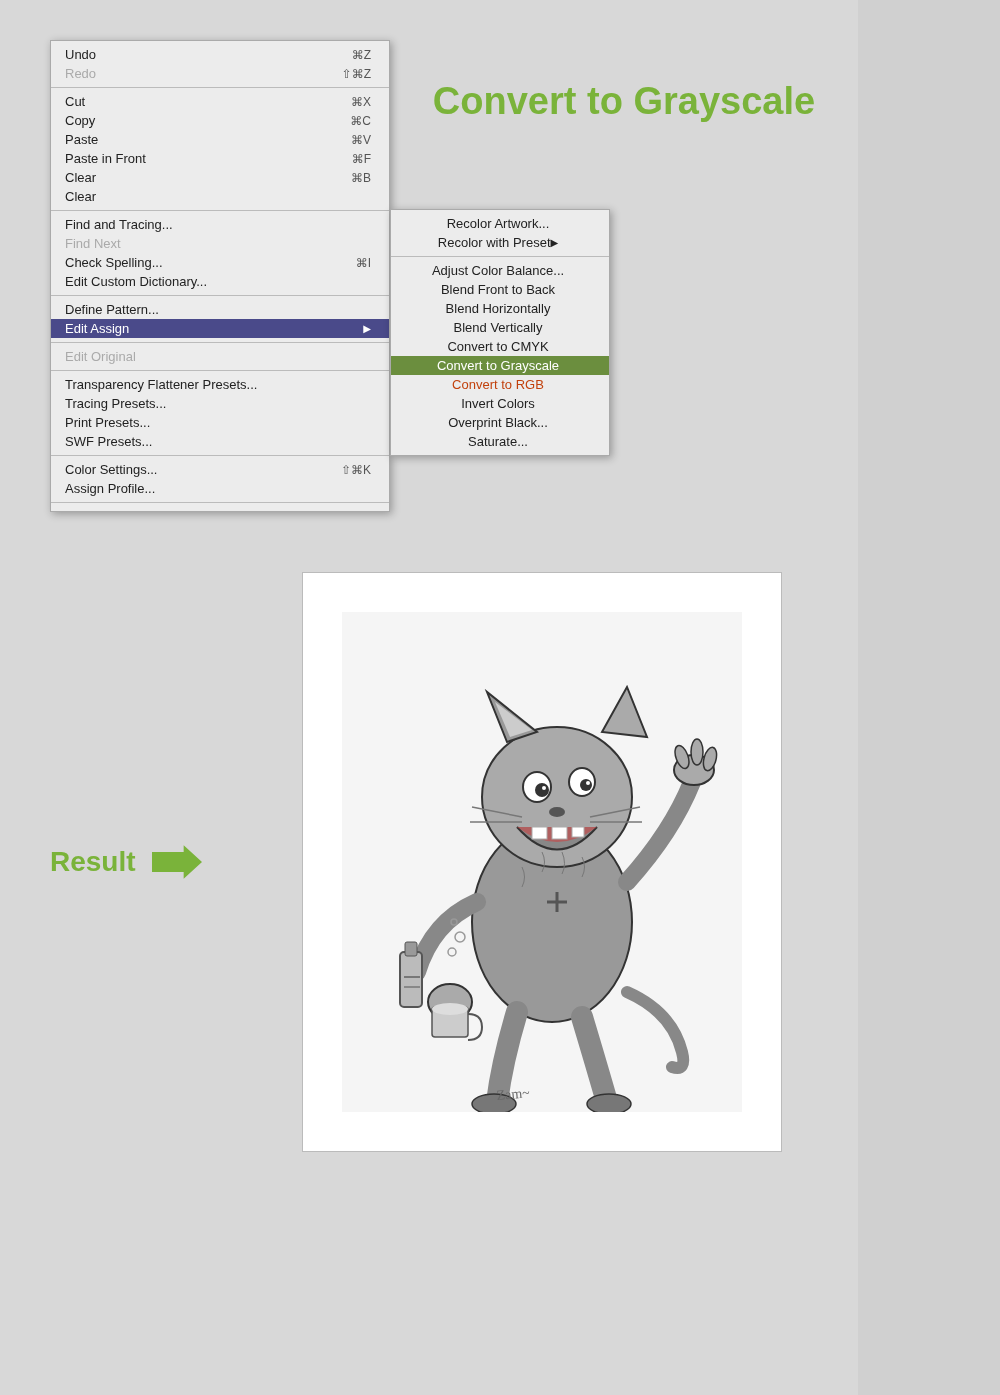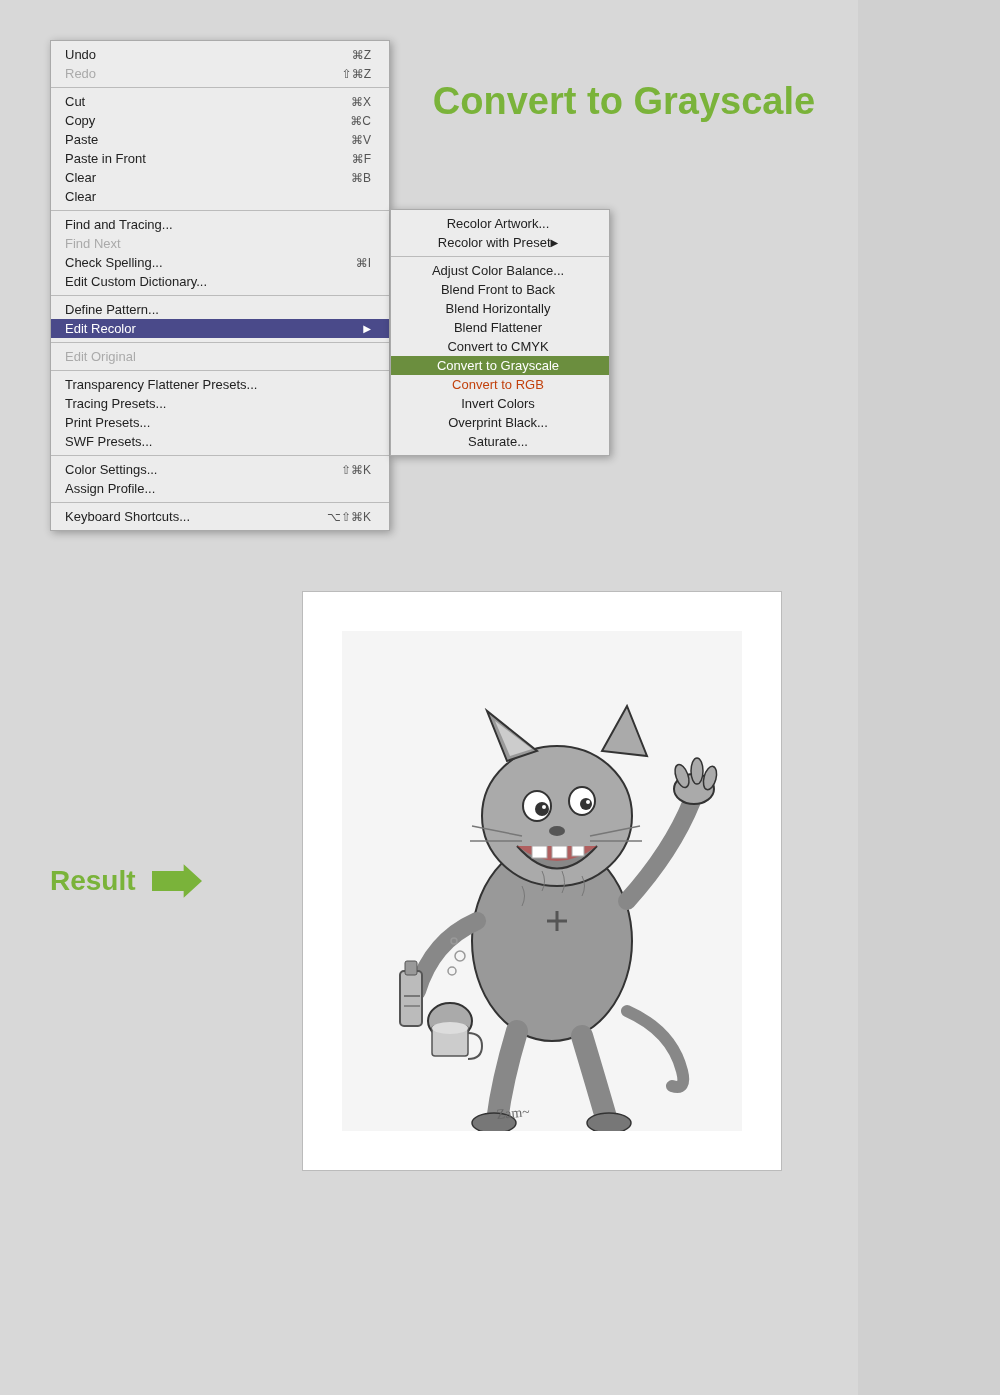--- a/index.html
+++ b/index.html
@@ -217,21 +217,21 @@
       <div class="menu-item">
         <span>Edit Custom Dictionary...</span>
         <span class="shortcut"></span>
       </div>
       <div class="menu-divider"></div>
       <div class="menu-item">
         <span>Define Pattern...</span>
         <span class="shortcut"></span>
       </div>
       <div class="menu-item highlighted">
-        <span>Edit Recolor</span>
+        <span>Edit Assign</span>
         <span class="arrow">▶</span>
       </div>
       <div class="menu-divider"></div>
       <div class="menu-item disabled">
         <span>Edit Original</span>
         <span class="shortcut"></span>
       </div>
       <div class="menu-divider"></div>
       <div class="menu-item">
         <span>Transparency Flattener Presets...</span>
@@ -252,45 +252,41 @@
       <div class="menu-divider"></div>
       <div class="menu-item">
         <span>Color Settings...</span>
         <span class="shortcut">⇧⌘K</span>
       </div>
       <div class="menu-item">
         <span>Assign Profile...</span>
         <span class="shortcut"></span>
       </div>
       <div class="menu-divider"></div>
-      <div class="menu-item">
-        <span>Keyboard Shortcuts...</span>
-        <span class="shortcut">⌥⇧⌘K</span>
-      </div>
 
       <div class="submenu">
         <div class="menu-item">
           <span>Recolor Artwork...</span>
         </div>
         <div class="menu-item">
           <span>Recolor with Preset</span>
           <span class="arrow">▶</span>
         </div>
         <div class="menu-divider"></div>
         <div class="menu-item">
           <span>Adjust Color Balance...</span>
         </div>
         <div class="menu-item">
           <span>Blend Front to Back</span>
         </div>
         <div class="menu-item">
           <span>Blend Horizontally</span>
         </div>
         <div class="menu-item">
-          <span>Blend Flattener</span>
+          <span>Blend Vertically</span>
         </div>
         <div class="menu-item">
           <span>Convert to CMYK</span>
         </div>
         <div class="menu-item highlighted">
           <span>Convert to Grayscale</span>
         </div>
         <div class="menu-item disabled">
           <span>Convert to RGB</span>
         </div>

